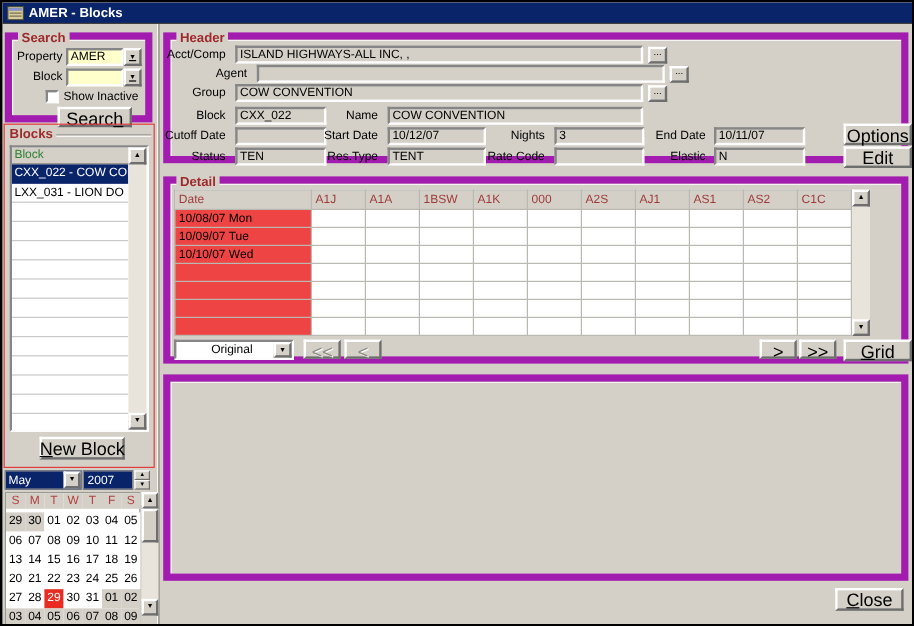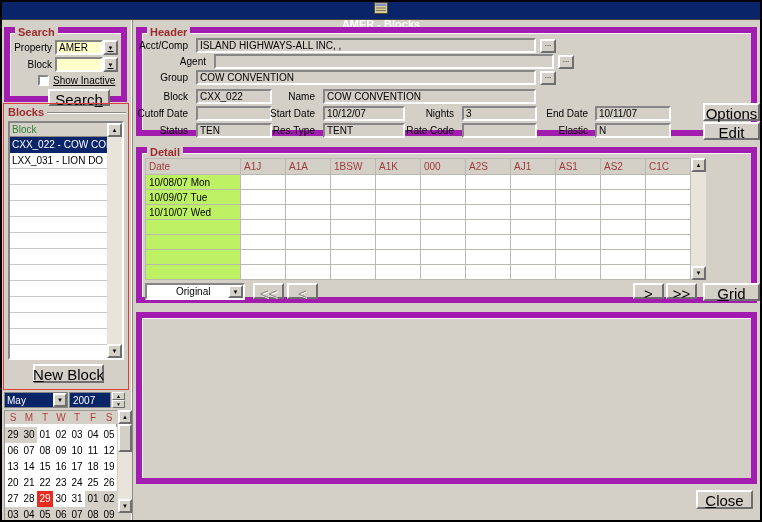--- a/index.html
+++ b/index.html
@@ -10,21 +10,20 @@
     position: relative; width: 762px; height: 522px;
     background: #d4d0c8; border: 2px solid #000; overflow: hidden;
   }
 
   
   .titlebar {
     height: 18px; background: #0a246a; color:#fff;
     display:flex; align-items:center; gap:4px; padding:0 4px;
     font-size: 11px; font-weight: bold;
     border-bottom:1px solid #404040;
-    flex-direction:column;
   }
   .app-icon { display:inline-flex; width:14px; height:12px; }
 
   
   .btn {
     background:#d4d0c8; border:2px solid; border-color:#ffffff #6e6e6e #6e6e6e #ffffff;
     font-family:Liberation Sans, sans-serif; font-size:15px; color:#000;
     display:flex; align-items:flex-start; justify-content:center; cursor:default;
     white-space:nowrap;
   }
@@ -64,21 +63,21 @@
 
   
   .left-panel {
     position:absolute; top:18px; left:0; width:131px; bottom:0;
     border-right:1px solid #8a8a82; box-shadow:-1px 0 0 #fff inset;
   }
   .search-group { left:2px; top:7px; width:123px; height:75px; }
   .form-row { position:absolute; display:flex; align-items:center; left:2px; right:3px; }
   .form-row label { width:43px; text-align:right; padding-right:3px; white-space:nowrap; }
   .form-row .field { flex:1; }
-  .check-row { position:absolute; left:28px; top:42px; display:flex; align-items:flex-start; gap:4px;text-decoration:underline; }
+  .check-row { position:absolute; left:28px; top:42px; display:flex; align-items:flex-start; gap:4px; }
   .checkbox { width:11px; height:11px; background:#fff; border:2px solid; border-color:#868686 #fdfdfd #fdfdfd #868686; }
   .search-btn { position:absolute; left:38px; top:56px; width:62px; height:17px; }
 
   .blocks-panel { position:absolute; left:1px; top:83px; width:126px; height:287px; border:1px solid #e23d3d; }
   .blocks-head { display:flex; align-items:center; padding:2px 2px 0 4px; }
   .blocks-head .etch-line { flex:1; margin-left:3px; margin-top:2px; }
   .listbox {
     position:absolute; left:4px; top:17px; width:116px; height:239px;
     background:#fff; border:2px solid; border-color:#868686 #fdfdfd #fdfdfd #868686;
     display:flex;
@@ -137,21 +136,21 @@
 
   .detail-group { left:2px; top:127px; width:621px; height:156px; }
   .grid-wrap { position:absolute; left:3px; top:5px; display:flex; }
   table.grid { border-collapse:collapse; table-layout:fixed; background:#fff; border:1px solid #8a8a82; }
   table.grid th, table.grid td {
     border:1px solid #b9b9b2; font-weight:normal; text-align:left;
     padding:0 3px; overflow:hidden; white-space:nowrap; font-size:10px;
   }
   table.grid th { height:16px; background:#d4d0c8; color:#9e3a3a; }
   table.grid td { height:15px; }
-  table.grid .date-cell { background:#bef264; width:95px; }
+  table.grid .date-cell { background:#ef4444; width:114px; }
   table.grid .val-cell { width:45px; background:#fff; }
   .grid-scroll { height:122px; }
 
   .detail-controls { position:absolute; left:3px; top:130px; right:3px; height:17px; }
   .combo {
     position:absolute; width:100px; height:17px; background:#fff;
     border:2px solid; border-color:#868686 #fdfdfd #fdfdfd #868686;
     display:flex; align-items:center;
   }
   .combo .val { flex:1; padding:0 2px; white-space:nowrap; overflow:hidden;margin-left:27px; }

